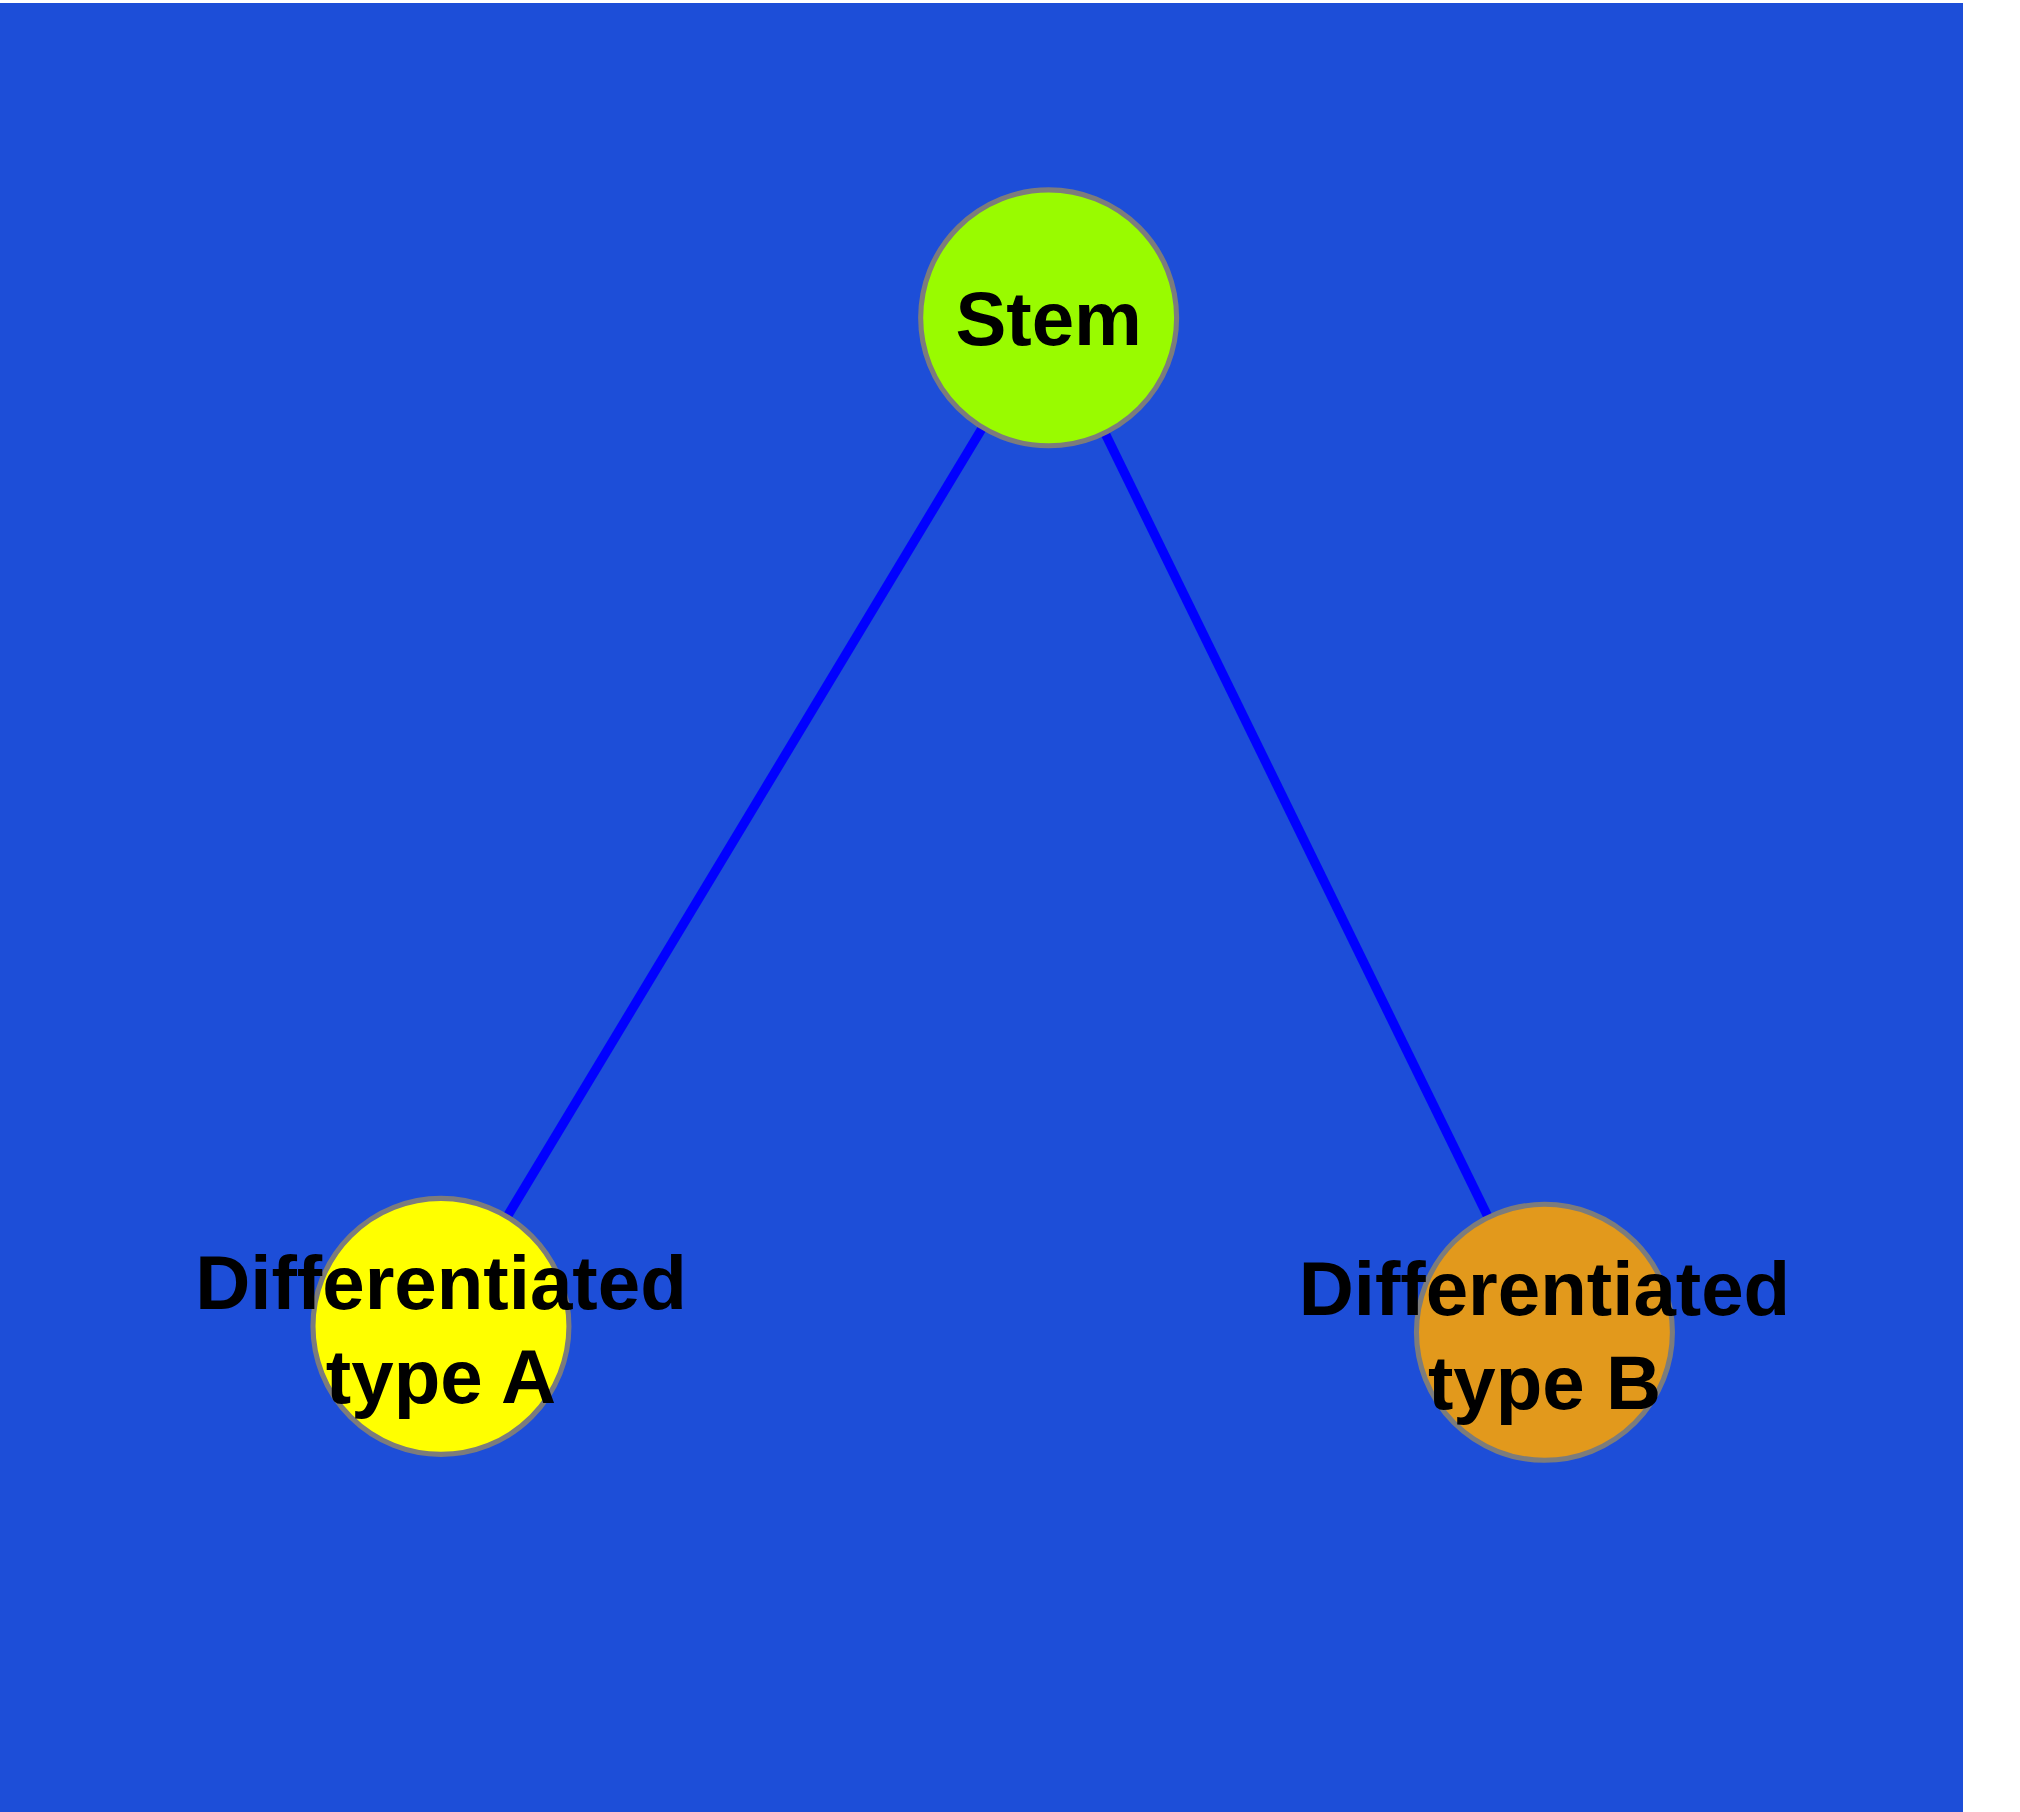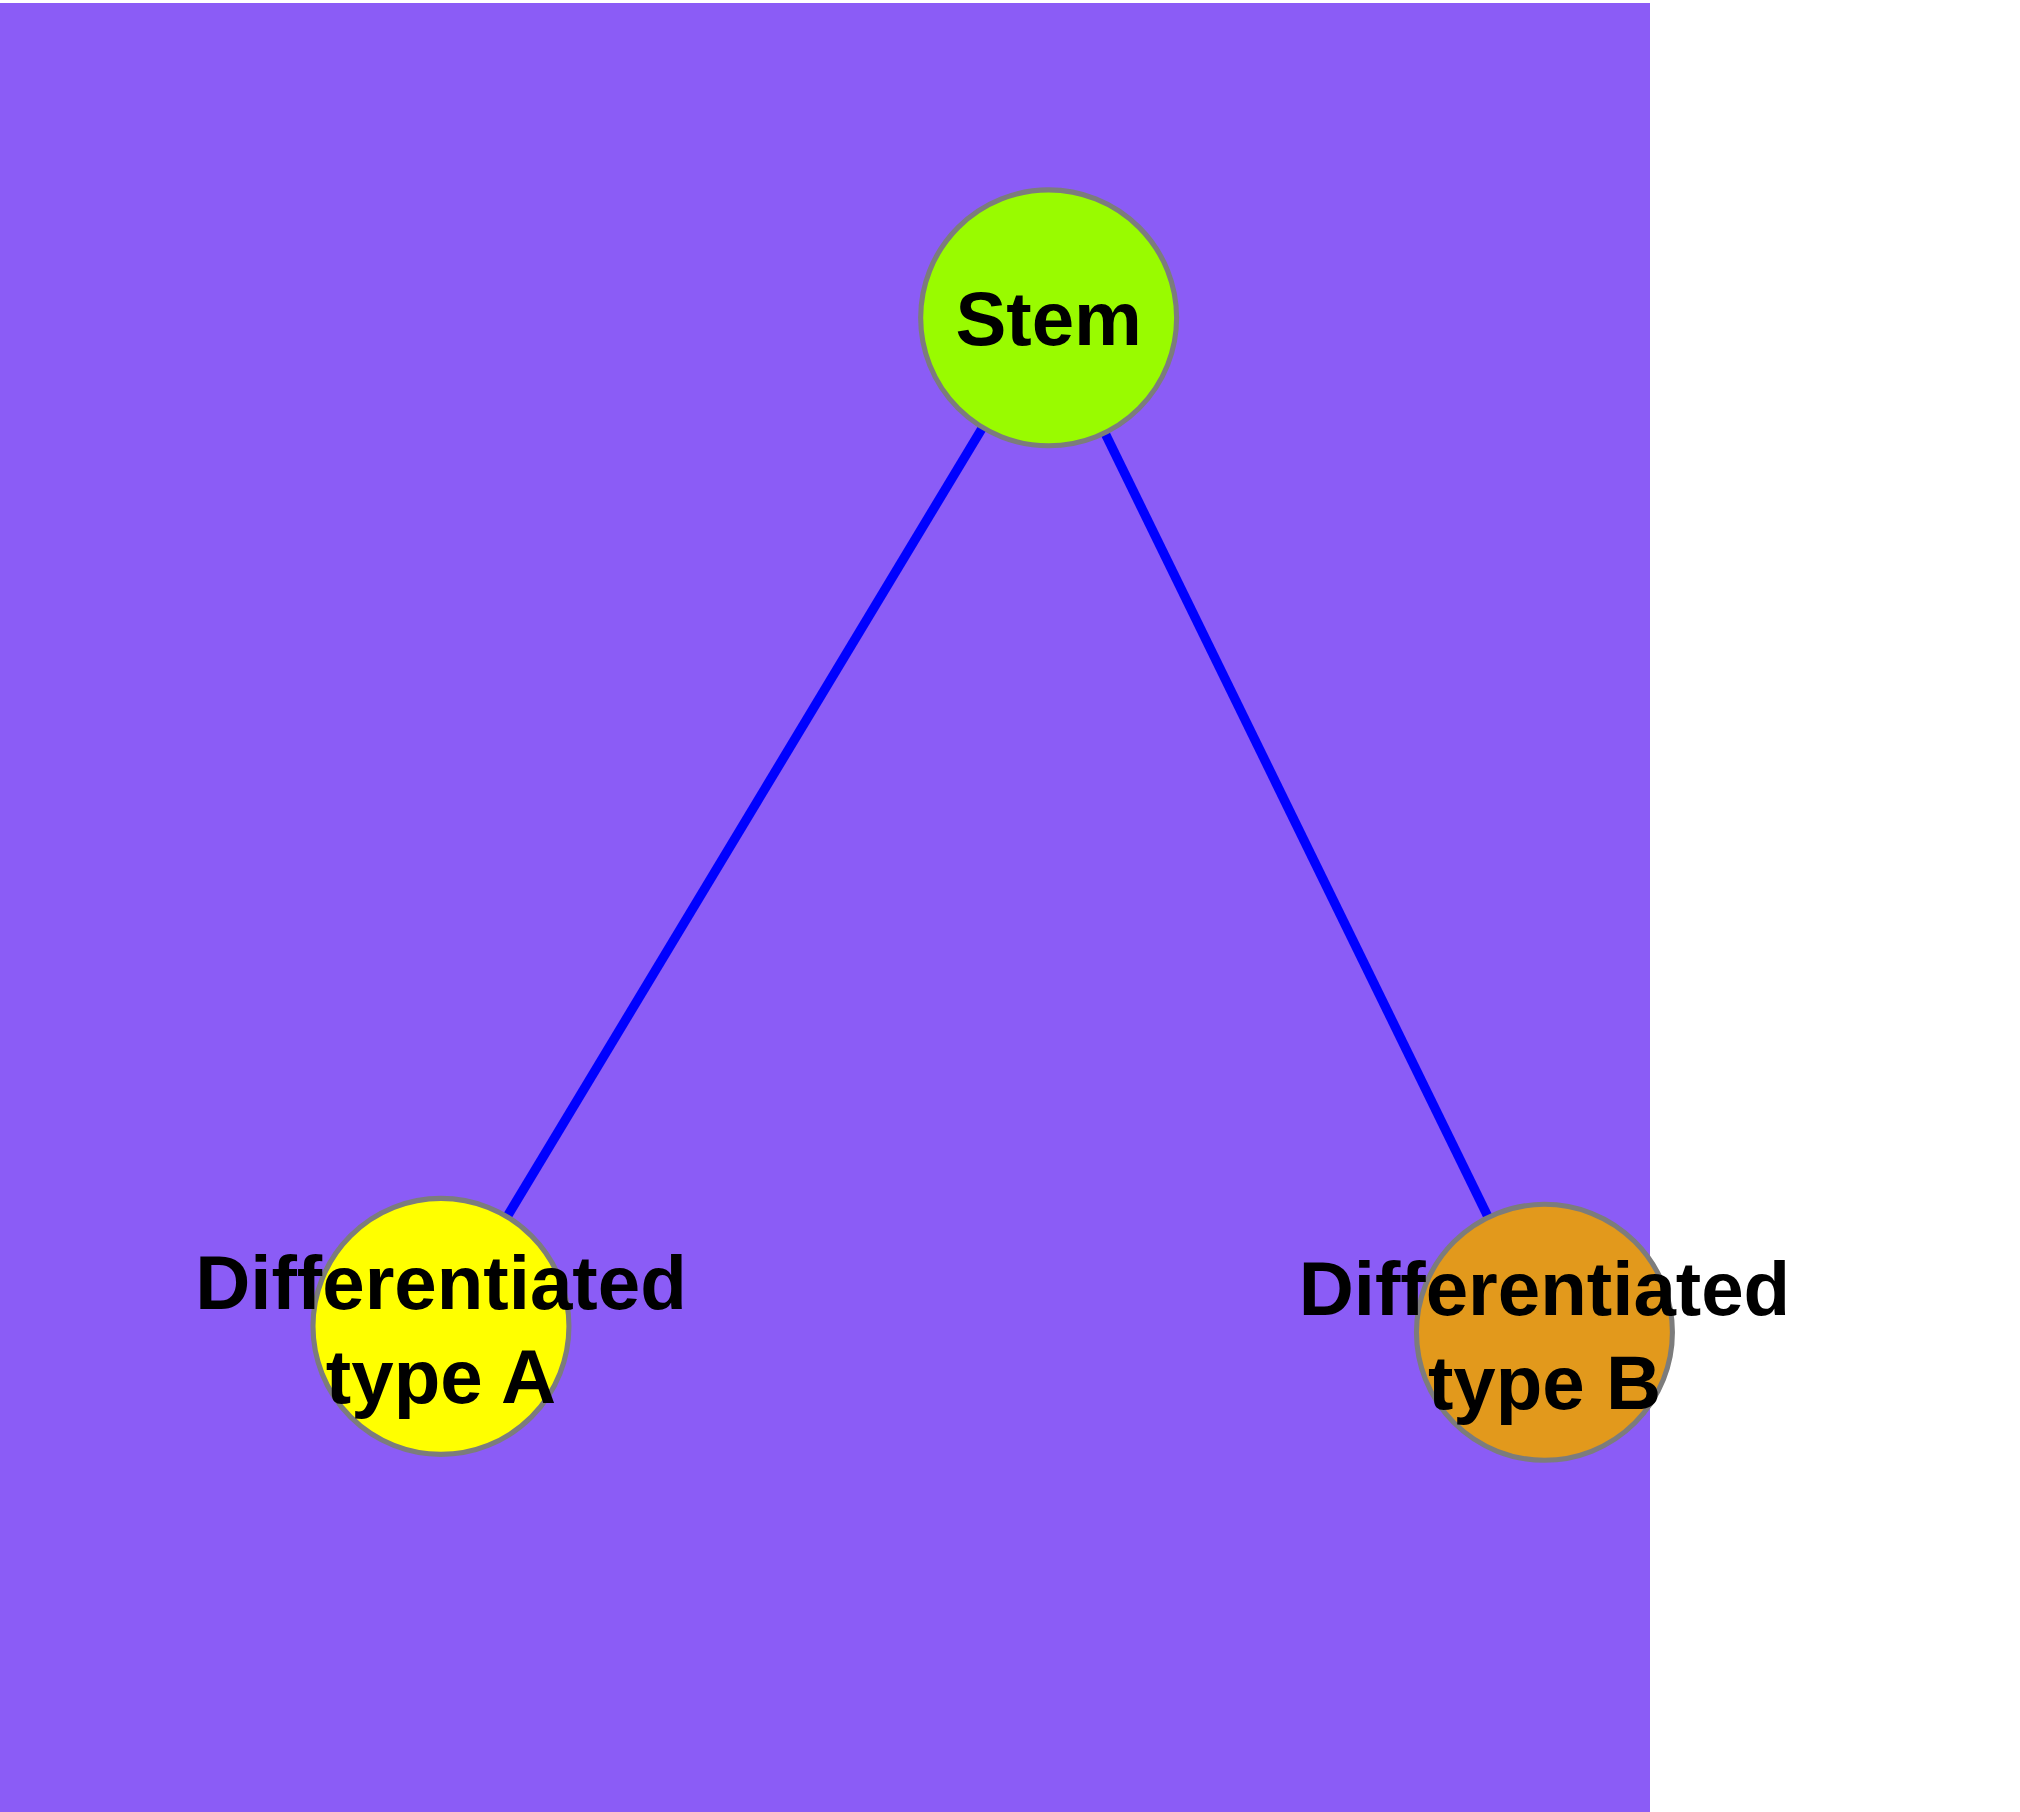--- a/index.html
+++ b/index.html
@@ -5,23 +5,23 @@
   html, body {
     margin: 0;
     padding: 0;
     width: 2021px;
     height: 1812px;
     overflow: hidden;
     font-family: "Liberation Sans", sans-serif;
   }
   .canvas {
     position: relative;
-    width: 1650px;
+    width: 1963px;
     height: 1812px;
-    background: #8b5cf6;
+    background: #1d4ed8;
   }
   .top-strip {
     position: absolute;
     top: 0; left: 0;
     width: 100%;
     height: 2.5px;
     background: #FFFFFF;
   }
   svg.graph {
     position: absolute;

